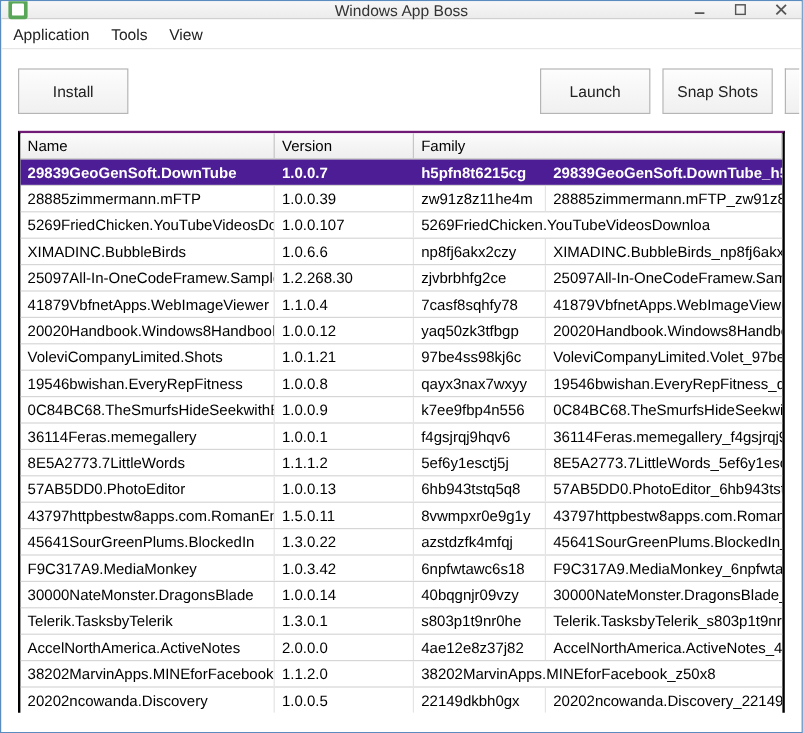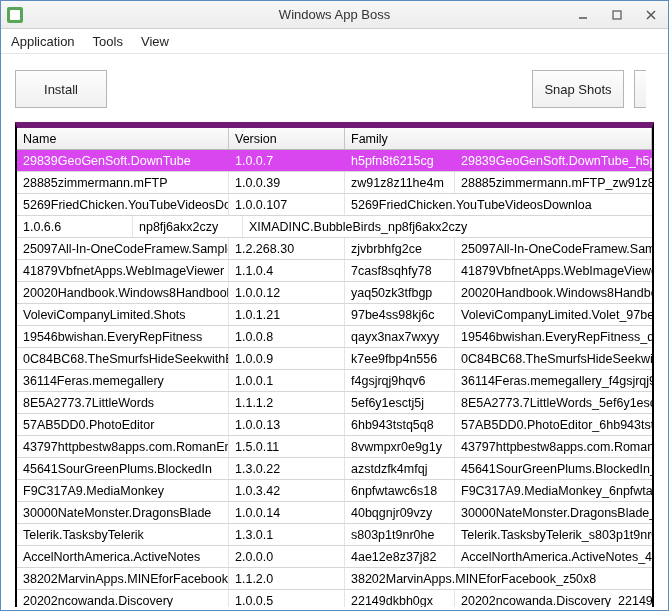--- a/index.html
+++ b/index.html
@@ -8,21 +8,21 @@
     font-size: 13px;
     background: #fff;
     color: #000;
     width: 669px;
     height: 611px;
     overflow: hidden;
     border: 1px solid #5a8cc0;
   }
   
   .titlebar {
-    height: 28px;
+    height: 15px;
     background: linear-gradient(#f7f7f7,#ececec);
     display: flex;
     align-items: center;
     border-bottom: 1px solid #d0d0d0;
     position: relative;
   }
   .titlebar .app-icon {
     width: 16px; height: 16px;
     margin-left: 6px;
     background: #58a658;
@@ -58,38 +58,38 @@
     padding: 12px 10px;
     font-size: 13px;
     color:#222;
     border-bottom: 1px solid #e6e6e6;
   }
   .menubar span { cursor: default; }
   
   .toolbar {
     display:flex;
     align-items:center;
-    padding: 16px 22px 14px 14px;
+    padding: 16px 2px 14px 14px;
     gap: 10px;
   }
   .btn {
     height: 38px;
     min-width: 92px;
     border: 1px solid #b5b5b5;
     background: linear-gradient(#fdfdfd,#f0f0f0);
     display:flex; align-items:center; justify-content:center;
     font-size: 13px;
     color:#222;
     cursor:pointer;
   }
   .toolbar .spacer { flex:1; }
   .btn.cut { min-width: 12px; padding:0 4px; border-right:none; }
   
   .grid {
-    border-top: 6px solid #701a75;
+    border-top: 2px solid #701a75;
     border-left: 2px solid #000;
     border-right: 2px solid #000;
     margin: 0 14px;
     height: calc(611px - 28px - 24px - 68px - 6px);
     overflow: hidden;
     background:#fff;
   }
   .grid-head, .grid-row {
     display:flex;
     border-bottom: 1px solid #d6d6d6;
@@ -110,22 +110,23 @@
     border-right: 1px solid #e4e4e4;
     height:100%;
     display:flex; align-items:center;
   }
   .grid-head .col { border-right: 1px solid #c6c6c6; }
   .c-name { width: 212px; }
   .c-ver  { width: 116px; }
   .c-pub  { width: 110px; }
   .c-fam  { flex:1; border-right:none; }
   .grid-row.selected {
-    background: #d946ef;
+    background: #4c1d95;
     color: #fff;
+    font-weight: bold;
   }
   .grid-row.selected .col { border-right-color: transparent; }
 </style>
 </head>
 <body>
 
 <div class="titlebar">
   <div class="app-icon"></div>
   <div class="title">Windows App Boss</div>
   <div class="win-controls">
@@ -150,20 +151,21 @@
 
 <div class="menubar">
   <span>Application</span>
   <span>Tools</span>
   <span>View</span>
 </div>
 
 <div class="toolbar">
   <div class="btn">Install</div>
   <div class="spacer"></div>
+  <div class="btn">Launch</div>
   <div class="btn">Snap Shots</div>
   <div class="btn cut"></div>
 </div>
 
 <div class="grid">
   <div class="grid-head">
     <div class="col c-name">Name</div>
     <div class="col c-ver">Version</div>
     <div class="col c-fam">Family</div>
   </div>
@@ -179,20 +181,21 @@
         <div class="col c-ver">1.0.0.39</div>
         <div class="col c-pub">zw91z8z11he4m</div>
         <div class="col c-fam">28885zimmermann.mFTP_zw91z8z11he4m</div>
       </div>
       <div class="grid-row">
         <div class="col c-name">5269FriedChicken.YouTubeVideosDownl...</div>
         <div class="col c-ver">1.0.0.107</div>
         <div class="col c-fam">5269FriedChicken.YouTubeVideosDownloa</div>
       </div>
       <div class="grid-row">
+        <div class="col c-name">XIMADINC.BubbleBirds</div>
         <div class="col c-ver">1.0.6.6</div>
         <div class="col c-pub">np8fj6akx2czy</div>
         <div class="col c-fam">XIMADINC.BubbleBirds_np8fj6akx2czy</div>
       </div>
       <div class="grid-row">
         <div class="col c-name">25097All-In-OneCodeFramew.SampleBro...</div>
         <div class="col c-ver">1.2.268.30</div>
         <div class="col c-pub">zjvbrbhfg2ce</div>
         <div class="col c-fam">25097All-In-OneCodeFramew.SampleBrowse</div>
       </div>

